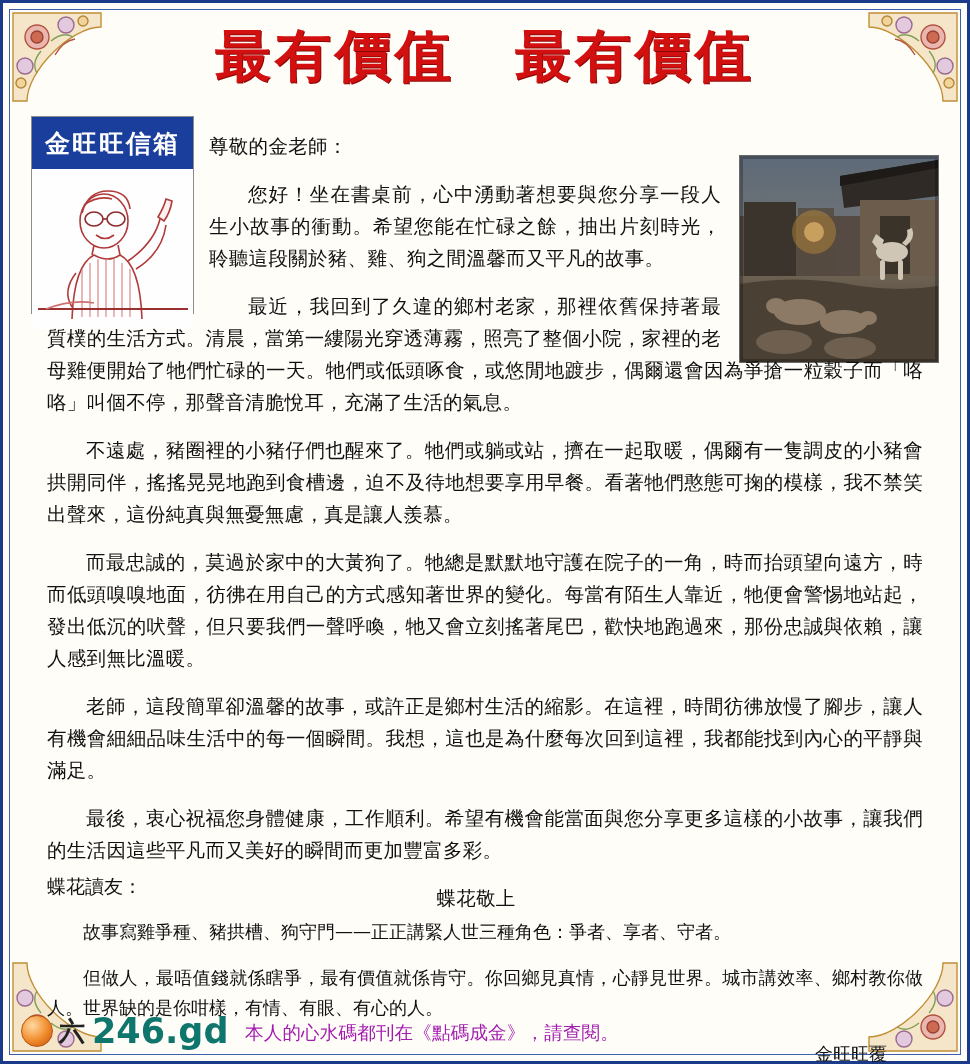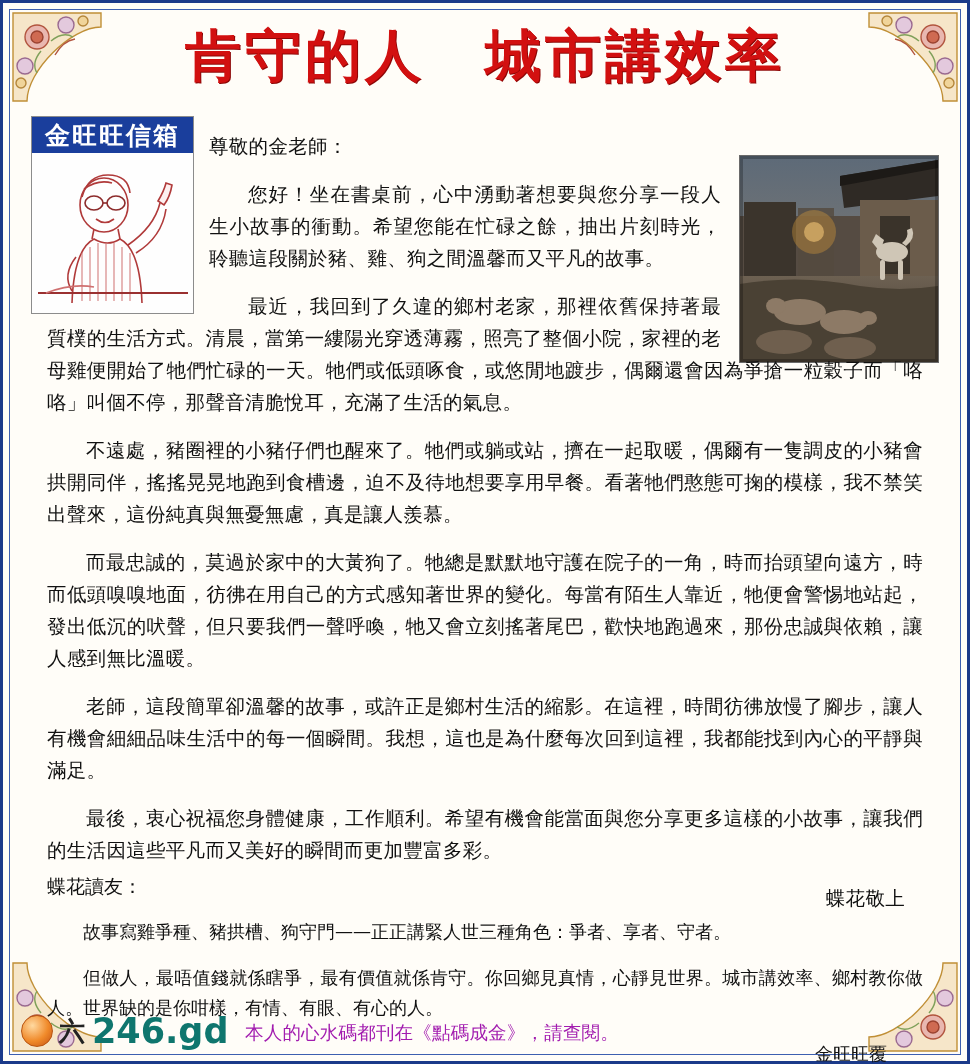--- a/index.html
+++ b/index.html
@@ -65,21 +65,21 @@
     position: absolute;
     left: 28px;
     top: 113px;
     width: 163px;
     height: 198px;
     border: 1px solid #8c8c8c;
     background: #ffffff;
     box-sizing: border-box;
   }
   .logo-banner {
-    height: 36px;
+    height: 52px;
     background: #1a3e9c;
     display: flex;
     align-items: center;
     justify-content: center;
   }
   .logo-banner span {
     color: #ffffff;
     font-size: 25px;
     font-weight: bold;
     letter-spacing: 2px;
@@ -112,21 +112,21 @@
     top: 112px;
     font-size: 19.5px;
     line-height: 32px;
     color: #111;
     text-align: justify;
     letter-spacing: 0.3px;
   }
   .letter p { margin: 16px; }
   .indent { text-indent: 2em; }
   .sign {
-    text-align: right;
+    text-align: center;
     margin-top: 4px;
     padding-right: 18px;
   }
 
   
   .float-left-block {
     float: left;
     width: 178px;
     height: 205px;
     shape-outside: margin-box;
@@ -263,21 +263,21 @@
         <circle cx="26" cy="26" r="6" fill="#cf6a52" stroke="#9b4230"></circle>
         <circle cx="55" cy="14" r="8" fill="#e3c9dd" stroke="#9a6a90"></circle>
         <circle cx="14" cy="55" r="8" fill="#e3c9dd" stroke="#9a6a90"></circle>
         <path d="M40,30 q12,-10 22,-4" stroke="#7fa05a"></path>
         <path d="M30,40 q-10,12 -4,22" stroke="#7fa05a"></path>
       </g>
     </svg>
   </div>
 
   <div class="title-bar">
-    <div class="title">肯守的人　城市講效率</div>
+    <div class="title">最有價值　最有價值</div>
   </div>
 
   <div class="logo-box">
     <div class="logo-banner">
       <span>金旺旺信箱</span>
     </div>
     <div class="logo-art">
       <svg width="161" height="160" viewBox="0 0 161 160">
         <rect x="0" y="0" width="161" height="160" fill="#fefefe"></rect>
         <g stroke="#b03a3a" fill="none" stroke-width="1.6">

